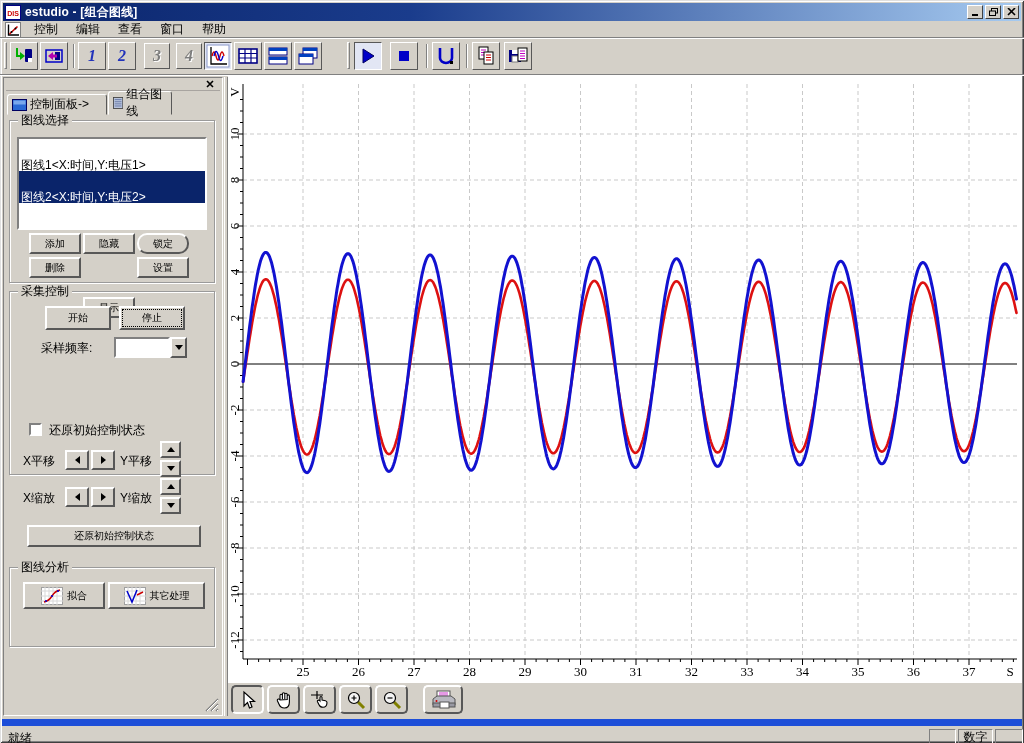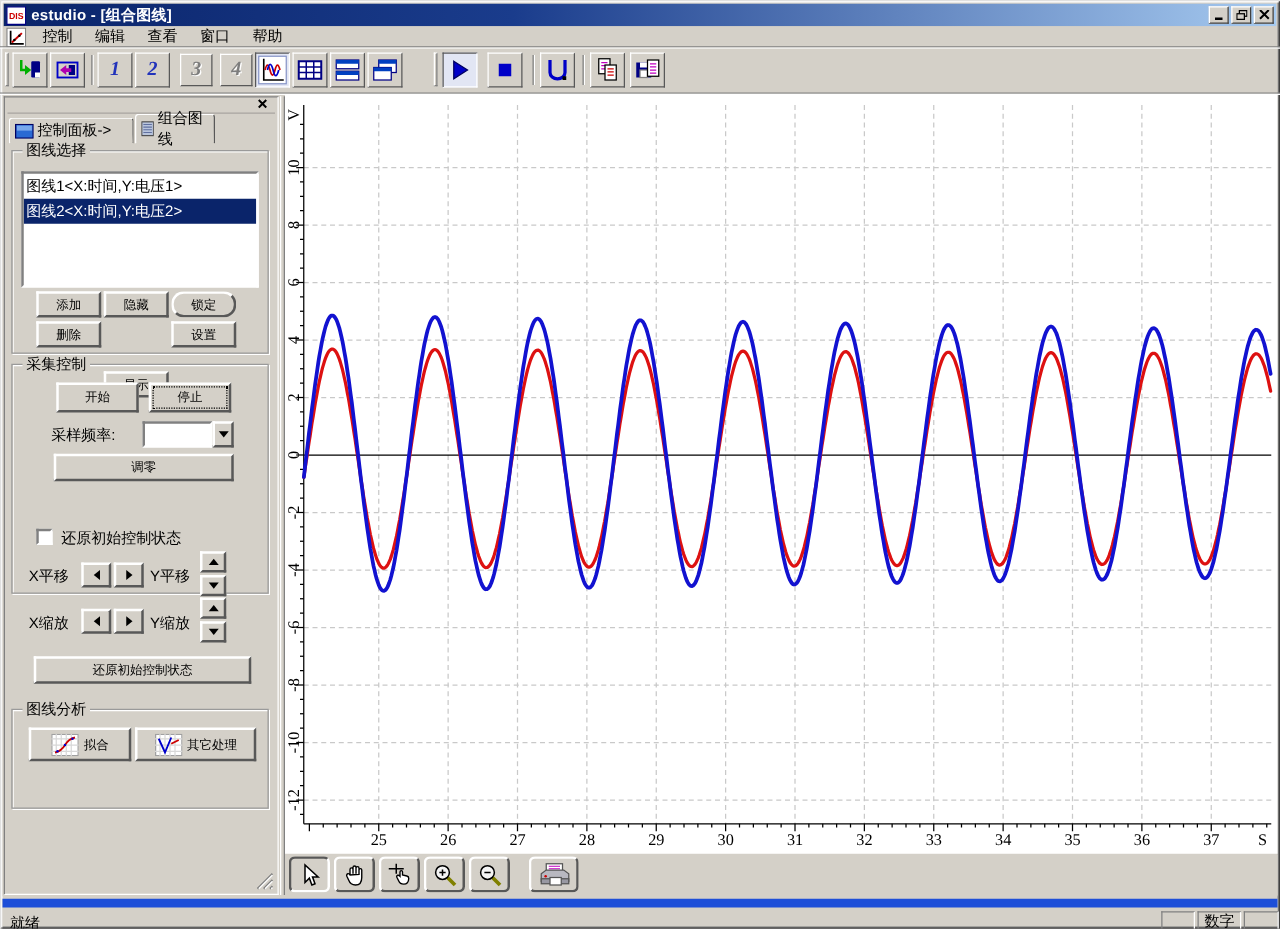--- a/index.html
+++ b/index.html
@@ -42,21 +42,21 @@
   .sb-head{position:absolute;left:2px;top:1px;width:214px;height:12px;border-bottom:1px solid #a8a4a0}
   .sb-close{position:absolute;right:4px;top:0;width:12px;height:11px;font:bold 11px "Liberation Sans",sans-serif;line-height:10px;text-align:center;cursor:default}
   .tab{position:absolute;background:#d4d0c8;border:1px solid;border-color:#fff #585858 #d4d0c8 #fff;
     border-radius:3px 3px 0 0;display:flex;align-items:center;padding:0 4px;gap:3px;font-size:12px}
   .groupbox{position:absolute;border:1px solid #9a9a9a;box-shadow:inset 1px 1px 0 #fff,1px 1px 0 #fff}
   .legend{position:absolute;background:#d4d0c8;padding:0 3px;font-size:12px;line-height:12px}
   .btn{position:absolute;background:#d4d0c8;border:2px solid;border-color:#fff #585858 #585858 #fff;
     display:flex;align-items:center;justify-content:center;font-size:10px;cursor:default}
   .btn.focused{outline:1px dotted #000;outline-offset:-4px}
   .listbox{position:absolute;background:#fff;border:2px solid;border-color:#808080 #fff #fff #808080;overflow:hidden}
-  .litem{height:20px;line-height:20px;padding:0 2px;white-space:nowrap;font-size:12px}
+  .litem{height:20px;line-height:20px;padding:16px 2px;white-space:nowrap;font-size:12px}
   .litem.sel{background:#0a246a;color:#fff}
   .combo{position:absolute;display:flex}
   .combo .field{flex:1;background:#fff;border:2px solid;border-color:#808080 #fff #fff #808080}
   .combo .drop{width:17px;background:#d4d0c8;border:2px solid;border-color:#fff #585858 #585858 #fff;
     display:flex;align-items:center;justify-content:center}
   .tri-d{width:0;height:0;border-left:4px solid transparent;border-right:4px solid transparent;border-top:5px solid #000}
   .tri-u{width:0;height:0;border-left:4px solid transparent;border-right:4px solid transparent;border-bottom:5px solid #000}
   .tri-l{width:0;height:0;border-top:4px solid transparent;border-bottom:4px solid transparent;border-right:5px solid #000}
   .tri-r{width:0;height:0;border-top:4px solid transparent;border-bottom:4px solid transparent;border-left:5px solid #000}
   .checkbox{position:absolute;width:13px;height:13px;background:#fff;border:2px solid;border-color:#808080 #fff #fff #808080}
@@ -297,23 +297,20 @@
       </div>
       <div class="btn dither focused" style="left:115px;top:228px;width:66px;height:24px">
         <span>停止</span>
       </div>
       <span class="slabel" style="left:37px;top:263px">采样频率:</span>
       <div class="combo" style="left:110px;top:259px;width:73px;height:21px">
         <div class="field"></div>
         <div class="drop">
             <span class="tri-d"></span>
           </div>
-      </div>
-      <div class="btn" style="left:39px;top:285px;width:144px;height:22px">
-        <span>调零</span>
       </div>
 
       <div class="checkbox" style="left:25px;top:345px"></div>
       <span class="slabel" style="left:45px;top:345px">还原初始控制状态</span>
 
       <span class="slabel" style="left:19px;top:376px">X平移</span>
       <div class="btn" style="left:61px;top:372px;width:24px;height:20px">
           <span class="tri-l"></span>
         </div>
       <div class="btn" style="left:87px;top:372px;width:24px;height:20px">

